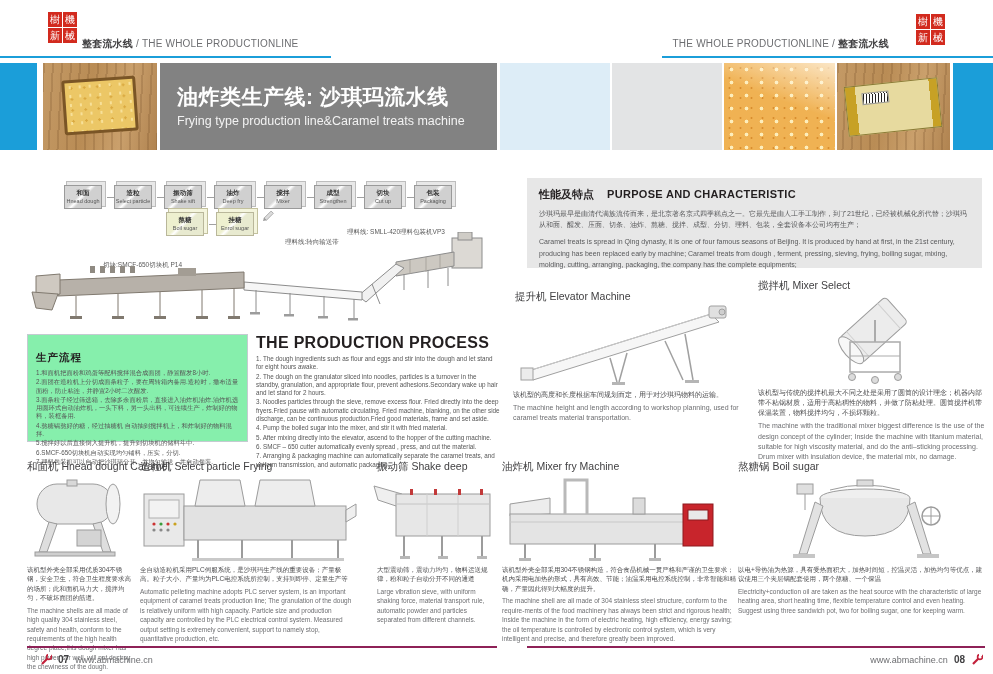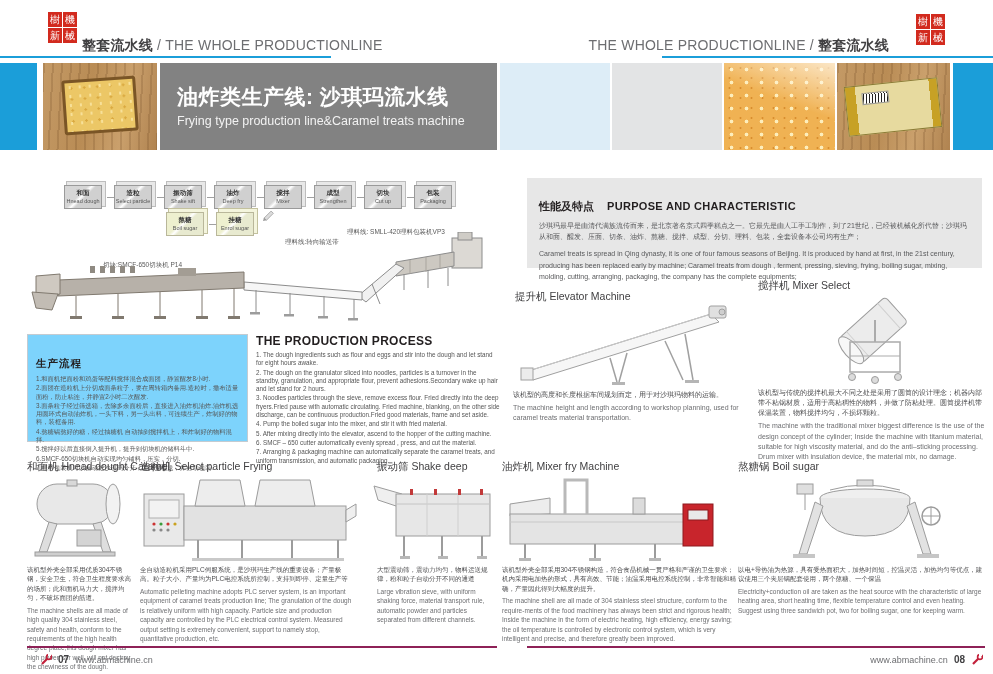--- a/index.html
+++ b/index.html
@@ -3,21 +3,21 @@
 <meta charset="utf-8">
 <style>
 *{margin:0;padding:0;box-sizing:border-box}
 html,body{background:#fff}
 .page{position:relative;width:993px;height:674px;background:#fff;overflow:hidden;
   font-family:"Liberation Sans","DejaVu Sans",sans-serif;color:#58595b}
 .abs{position:absolute}
 
 .seal{display:grid;grid-template-columns:14px 14px;grid-auto-rows:15px;gap:1px}
 .seal span{background:#d22a1e;color:#fff;font-size:10px;line-height:15px;text-align:center;overflow:hidden}
-.hlabel{font-size:14px;color:#6d6e71;letter-spacing:.2px;white-space:nowrap}
+.hlabel{font-size:10px;color:#6d6e71;letter-spacing:.2px;white-space:nowrap}
 .hlabel b{color:#414042}
 .rule{background:#1b9ed9;height:2px}
 
 .bn{top:63px;height:87px}
 .bn-title{background:#828282;color:#fff;padding:20px 0 4px 17px}
 .bn-title .t1{font-size:21px;font-weight:bold;letter-spacing:.5px;white-space:nowrap}
 .bn-title .t2{font-size:12.5px;color:#f2f2f2;margin-top:3px;white-space:nowrap}
 .photo-wood{background:
   repeating-linear-gradient(93deg,rgba(110,72,35,.22) 0 2px,rgba(0,0,0,0) 2px 9px),
   linear-gradient(100deg,#c49a66,#b98c55 40%,#caa06c 70%,#b08350)}
@@ -40,26 +40,26 @@
 .fstep{position:absolute;width:38px;height:24px;border:1px solid #9a9a9a;text-align:center;overflow:hidden;
   background:linear-gradient(135deg,#d6d6d6 40%,#ffffff 47%,#d0d0d0 54%);
   box-shadow:3px -3px 0 0 #e8e8e8,3px -3px 0 1px #bdbdbd}
 .fstep .cn{display:block;font-size:6.5px;color:#333;margin-top:3px;font-weight:bold;white-space:nowrap}
 .fstep .en{display:block;font-size:5.5px;color:#555;white-space:nowrap}
 .fsub{background:linear-gradient(135deg,#eef0cf 40%,#ffffff 47%,#e8ead0 54%);border-color:#b9b79a;
   box-shadow:3px -3px 0 0 #f4f5dd,3px -3px 0 1px #c3c19e}
 .fdash{position:absolute;font-size:9px;color:#9a9a9a;font-weight:bold}
 .dlabel{position:absolute;font-size:6.5px;color:#5a5a5a;white-space:nowrap}
 
-.pbox{border:1px solid #c4cbd1;background:#7dd3fc;padding:22px 8px}
+.pbox{border:1px solid #c4cbd1;background:#86efac;padding:16px 8px}
 .pbox h3{font-size:10.5px;color:#231f20;margin-bottom:4px;letter-spacing:1px}
 .pitem{font-size:6.3px;line-height:1.32;color:#555;margin-bottom:1px}
-.enproc h3{font-size:12px;color:#231f20;margin-bottom:3px;letter-spacing:.3px}
+.enproc h3{font-size:16px;color:#231f20;margin-bottom:3px;letter-spacing:.3px}
 .enproc .pitem{font-size:6.3px}
-.purpose{background:#e7e7e7;padding:21px 12px}
+.purpose{background:#e7e7e7;padding:9px 12px}
 .purpose .ttl{font-size:11px;font-weight:bold;color:#231f20}
 .purpose .ttl .en{margin-left:10px;letter-spacing:.3px}
 .purpose p{font-size:7px;line-height:1.6;margin-top:6px;color:#58595b}
 
 .mtitle{font-size:10.5px;color:#414042;white-space:nowrap}
 .cap{font-size:6.5px;line-height:1.45}
 .cap .cn{color:#4d4d4f;margin-bottom:3px}
 .cap .en{color:#6d6e71}
 .mcap-lg{font-size:7px}
 

